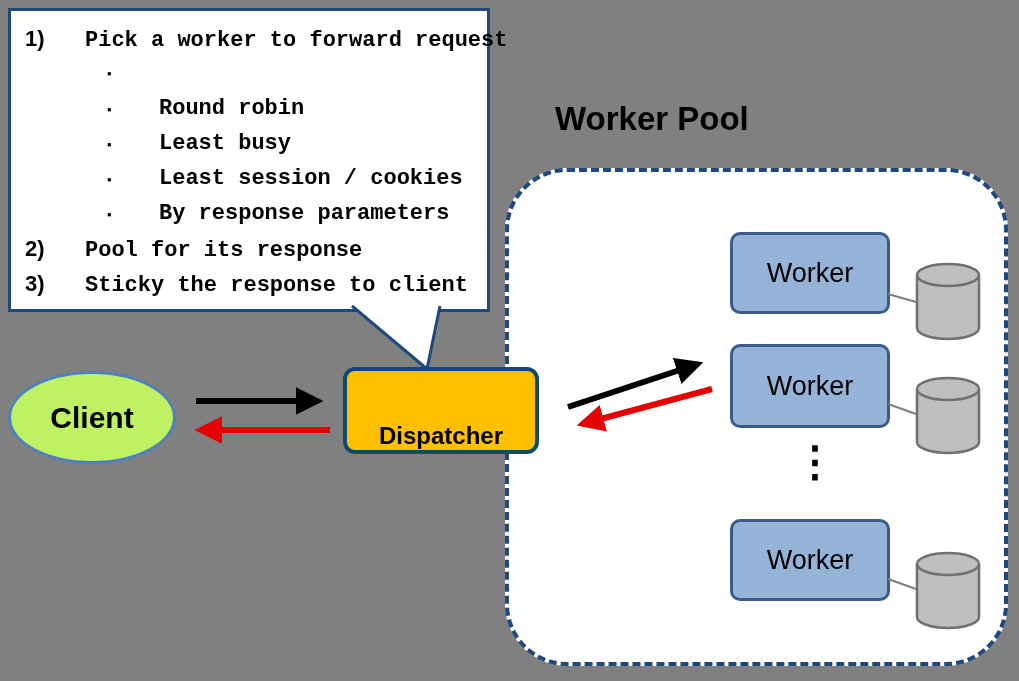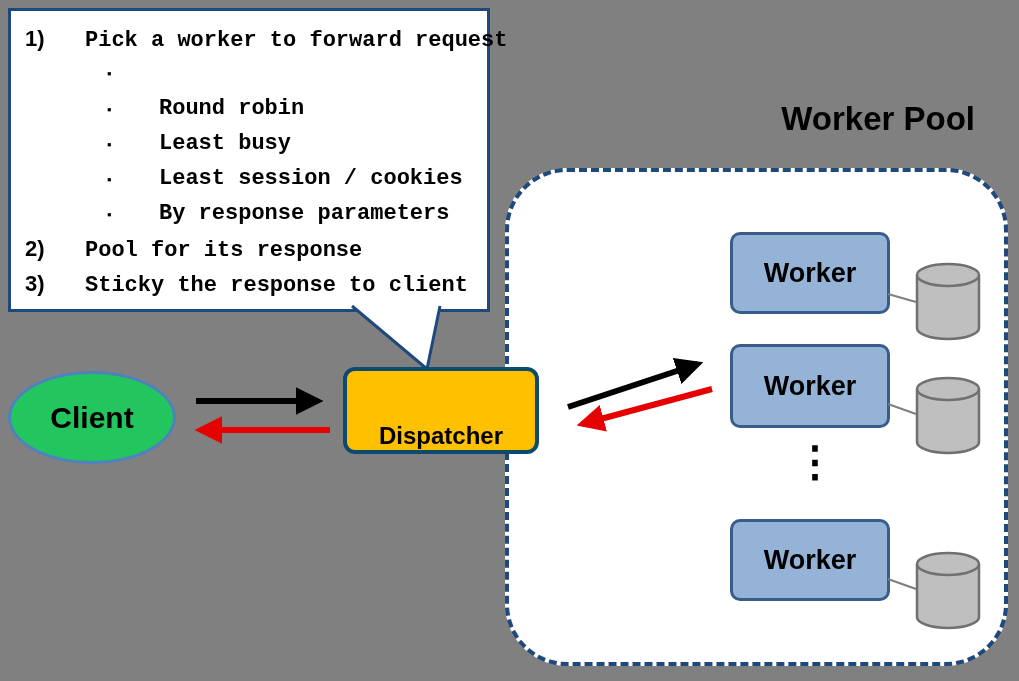--- a/index.html
+++ b/index.html
@@ -18,48 +18,48 @@
   .c-row{display:flex;align-items:baseline;height:35px;font-size:22px;font-weight:bold;line-height:35px;}
   .lvl0{padding-left:14px;}
   .lvl0 .mk{width:60px;flex:0 0 auto;}
   .lvl1{padding-left:96px;}
   .lvl1 .mk{width:52px;flex:0 0 auto;font-size:13px;}
   .tx{white-space:nowrap;font-family:Liberation Mono, monospace;}
 
   
   .client{
     position:absolute;left:8px;top:371px;width:168px;height:93px;
-    background:#22c55e;border:3px solid #4F81BD;border-radius:50%;
+    background:#bef264;border:3px solid #4F81BD;border-radius:50%;
     box-sizing:border-box;display:flex;align-items:center;justify-content:center;
     font-size:30px;font-weight:bold;z-index:3;
   }
 
   
   .dispatcher{
     position:absolute;left:343px;top:367px;width:196px;height:87px;
     background:#FFC000;border:4px solid #0c4a6e;border-radius:12px;
     box-sizing:border-box;display:flex;align-items:flex-end;justify-content:center;
     font-size:24px;font-weight:bold;z-index:3;
   }
 
   
   .pool{
     position:absolute;left:505px;top:168px;width:503px;height:498px;
     background:#ffffff;border:4px dashed #1F497D;border-radius:62px;
     box-sizing:border-box;z-index:1;
   }
   .pool-title{
-    position:absolute;left:555px;top:100px;width:420px;text-align:right;
+    position:absolute;left:555px;top:100px;width:420px;text-align:left;
     font-size:33px;font-weight:bold;z-index:2;
   }
   .worker{
     position:absolute;width:160px;height:82px;
     background:#95B3D7;border:3px solid #385D8A;border-radius:10px;
     box-sizing:border-box;display:flex;align-items:center;justify-content:center;
-    font-size:27px;font-weight:bold;z-index:2;
+    font-size:27px;font-weight:normal;z-index:2;
   }
   .worker.w1{left:730px;top:232px;}
   .worker.w2{left:730px;top:344px;height:84px;}
   .worker.w3{left:730px;top:519px;}
 
   .cyl{position:absolute;width:68px;height:80px;z-index:2;}
   .cyl.c1{left:914px;top:262px;}
   .cyl.c2{left:914px;top:376px;}
   .cyl.c3{left:914px;top:551px;}
 

